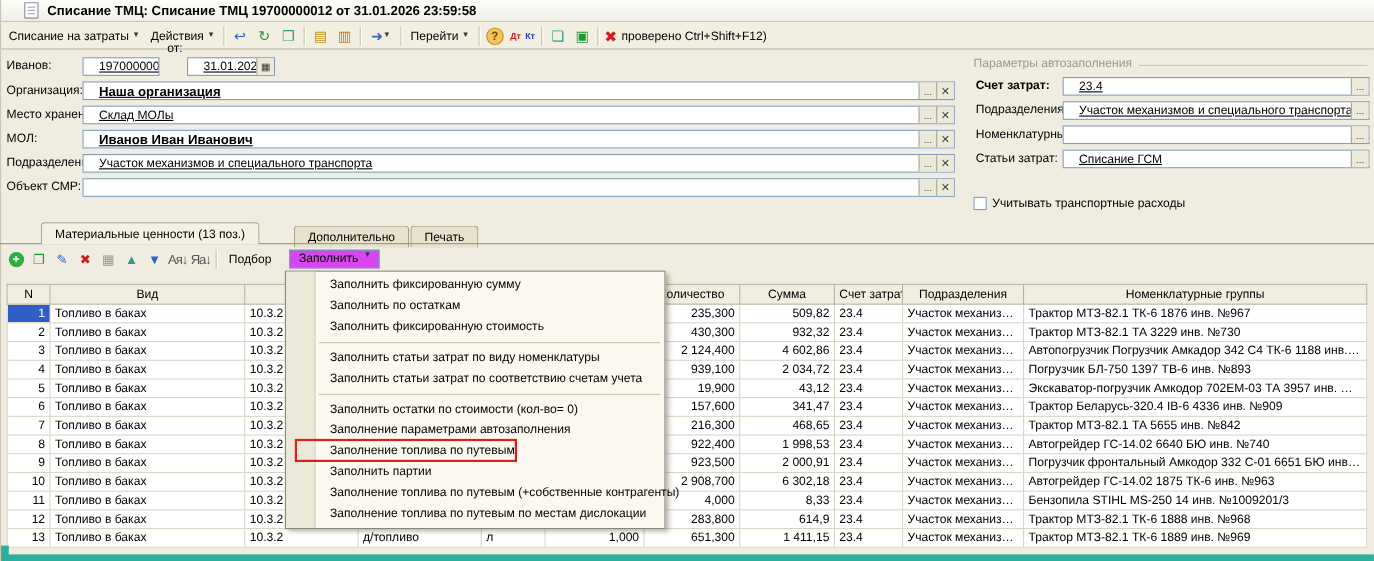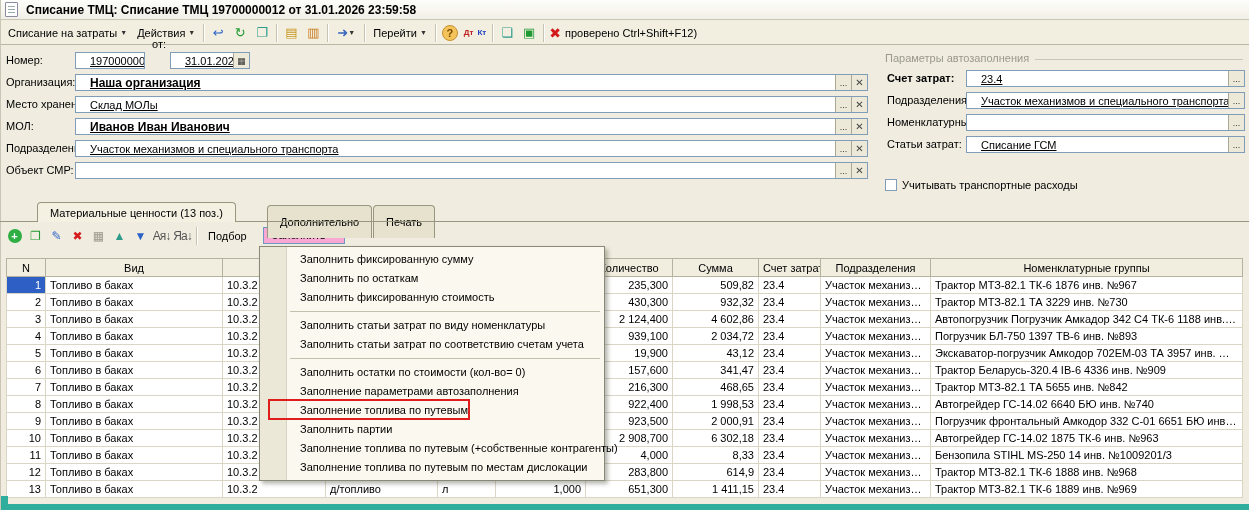--- a/index.html
+++ b/index.html
@@ -4,21 +4,21 @@
 <style>
   * { margin:0; padding:0; box-sizing:border-box; }
   html,body { width:1249px; height:510px; overflow:hidden; }
   body { font-family:"Liberation Sans", sans-serif; font-size:11px; color:#000;
          background:#f0ede0; position:relative; }
   .abs { position:absolute; }
 
   
   #titlebar { left:0; top:0; width:1249px; height:20px;
     background:linear-gradient(#fdfdfa,#f1efe6); border-bottom:1px solid #c9c6b6;
-    display:flex; align-items:center; gap:8px; padding-left:5px; }
+    display:flex; align-items:center; gap:8px; padding-left:22px; }
   #titlebar .doc-ico { width:13px; height:15px; background:#fff; border:1px solid #8a8aa0;
     border-radius:1px; position:relative; }
   #titlebar .doc-ico::after{content:"";position:absolute;left:2px;top:3px;width:7px;height:1px;
     box-shadow:0 3px 0 #9aa,0 6px 0 #9aa;background:#9aa;}
   #title-text { font-weight:bold; font-size:12px; }
 
   
   #toolbar { left:0; top:21px; width:1249px; height:24px; background:#f2efe1;
     border-bottom:1px solid #b9b6a4; display:flex; align-items:center; padding-left:3px; }
   .tbtn { display:flex; align-items:center; gap:3px; padding:2px 5px; cursor:default; }
@@ -52,33 +52,33 @@
   #af-head { left:885px; top:52px; width:358px; display:flex; align-items:center; gap:6px;
     color:#9a988b; }
   #af-head .line { flex:1; height:1px; background:#c9c6b6; margin-top:2px; }
   #af-check { left:885px; top:179px; display:flex; align-items:center; gap:5px; }
   #af-check .box { width:12px; height:12px; background:#fff; border:1px solid #7f9db9; }
 
   
   .tab { position:absolute; border:1px solid #99967f; border-bottom:none;
     border-radius:4px 4px 0 0; padding:0 12px; display:flex; align-items:center;margin-left:29px; }
   .tab.active { top:202px; height:20px; background:#f4f1e3; z-index:3; }
-  .tab.inactive { top:205px; height:33px; background:#e6e2cd; z-index:1; }
+  .tab.inactive { top:205px; height:20px; background:#e6e2cd; z-index:1; }
   #tabs-underline { left:0; top:221px; width:1249px; height:1px; background:#99967f; z-index:2; }
 
   
   #ttb { left:4px; top:224px; width:1240px; height:23px; display:flex; align-items:center; }
   #ttb .gbtn { width:19px; height:19px; display:flex; align-items:center; justify-content:center;
     font-size:12px; margin:0 1px; }
   #add-btn span { width:14px; height:14px; background:#2fae44; color:#fff; border-radius:50%;
     font-size:11px; line-height:14px; text-align:center; display:block; font-weight:bold; }
   .sort-g { font-size:9px; letter-spacing:-1px; color:#555; }
   #podbor-btn { padding:2px 8px; }
   #fill-btn { margin-left:8px; padding:1px 6px 2px 8px; border:1px solid #6f97c4;
-    background:#f9a8d4; display:flex; align-items:flex-start; gap:5px; }
+    background:#d946ef; display:flex; align-items:flex-start; gap:5px; }
 
   
   #grid { left:6px; top:258px; width:1237px; border-collapse:collapse; table-layout:fixed;
     background:#fff; }
   #grid th { background:#f1eee0; border:1px solid #b5b2a0; font-weight:normal; text-align:center;
     height:18px; padding:0 4px; white-space:nowrap; overflow:hidden; }
   #grid td { border:1px solid #d9d6c6; height:17px; padding:0 4px; white-space:nowrap;
     overflow:hidden; background:#fff; }
   #grid td.ell, #grid th.ell { text-overflow:ellipsis; }
   #grid .r { text-align:right; }
@@ -161,21 +161,21 @@
   <div class="ibtn ic-green">
       <span>▣</span>
     </div>
   <div class="vsep"></div>
   <div id="posted">
     <span class="ic-red" style="font-size:14px">✖</span>
     <span>проверено Ctrl+Shift+F12)</span>
   </div>
 </div>
 
-<div class="flabel" style="top:52px">Номер:</div>
+<div class="flabel" style="top:52px">Иванов:</div>
 <div class="ffield" style="left:75px; top:52px; width:70px">
   <span class="val">19700000012</span>
 </div>
 <div class="flabel" style="left:152px; top:36px">от:</div>
 <div class="ffield" style="left:170px; top:52px; width:80px">
   <span class="val">31.01.2026 23:59:</span>
   <span class="fbtn">▦</span>
 </div>
 
 <div id="form-rows">

